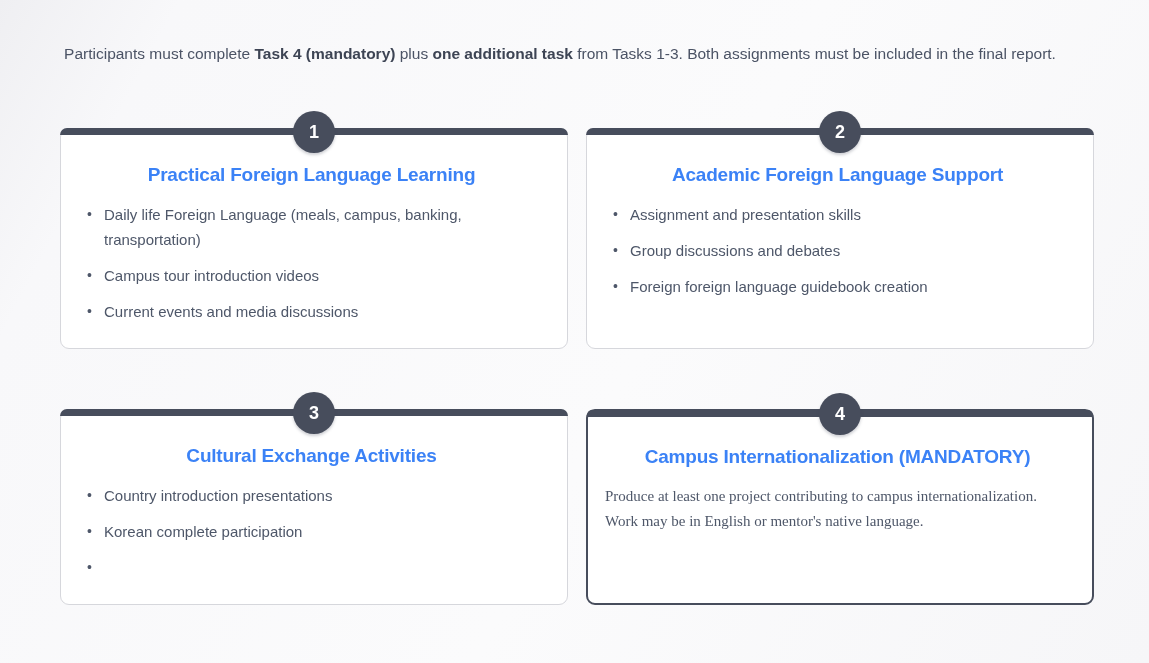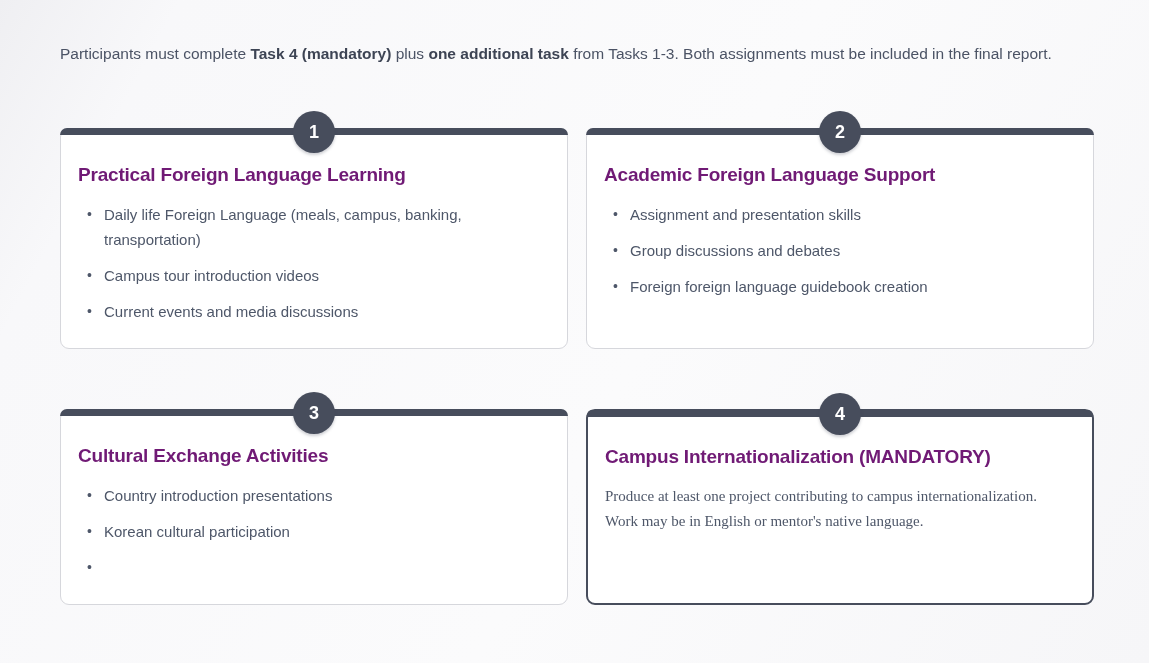--- a/index.html
+++ b/index.html
@@ -17,20 +17,21 @@
     color: #3d4454;
     letter-spacing: -0.5px;
     margin-bottom: 37px;
   }
 
   .intro {
     font-size: 15.5px;
     line-height: 28px;
     color: #4b5365;
     max-width: 1000px;
+    text-align: center;
   }
   .intro strong { color: #3d4454; font-weight: 700; }
 
   .grid {
     margin-top: 60px;
     display: grid;
     grid-template-columns: 1fr 1fr;
     gap: 60px 18px;
   }
 
@@ -67,23 +68,24 @@
     justify-content: center;
     z-index: 2;
     box-shadow: 0 2px 3px rgba(60,65,85,0.25);
   }
 
   .card-body { padding: 29px 22px 24px 17px; }
 
   .card-title {
     font-size: 19px;
     font-weight: 700;
-    color: #701a75;
+    color: #3b82f6;
     letter-spacing: -0.2px;
     margin-bottom: 16px;
+    text-align: center;
   }
 
   .bullet-list { list-style: none; }
   .bullet-list li {
     display: flex;
     font-size: 15px;
     line-height: 25px;
     color: #4e5769;
     margin-bottom: 11px;
   }
@@ -162,21 +164,21 @@
       <div class="topbar"></div>
       <div class="card-body">
         <h2 class="card-title">Cultural Exchange Activities</h2>
         <ul class="bullet-list">
           <li>
               <span class="dot">•</span>
               <span>Country introduction presentations</span>
             </li>
           <li>
               <span class="dot">•</span>
-              <span>Korean cultural participation</span>
+              <span>Korean complete participation</span>
             </li>
           <li>
               <span class="dot">•</span>
             </li>
         </ul>
       </div>
     </section>
 
     <section class="card mandatory">
       <div class="badge">4</div>

